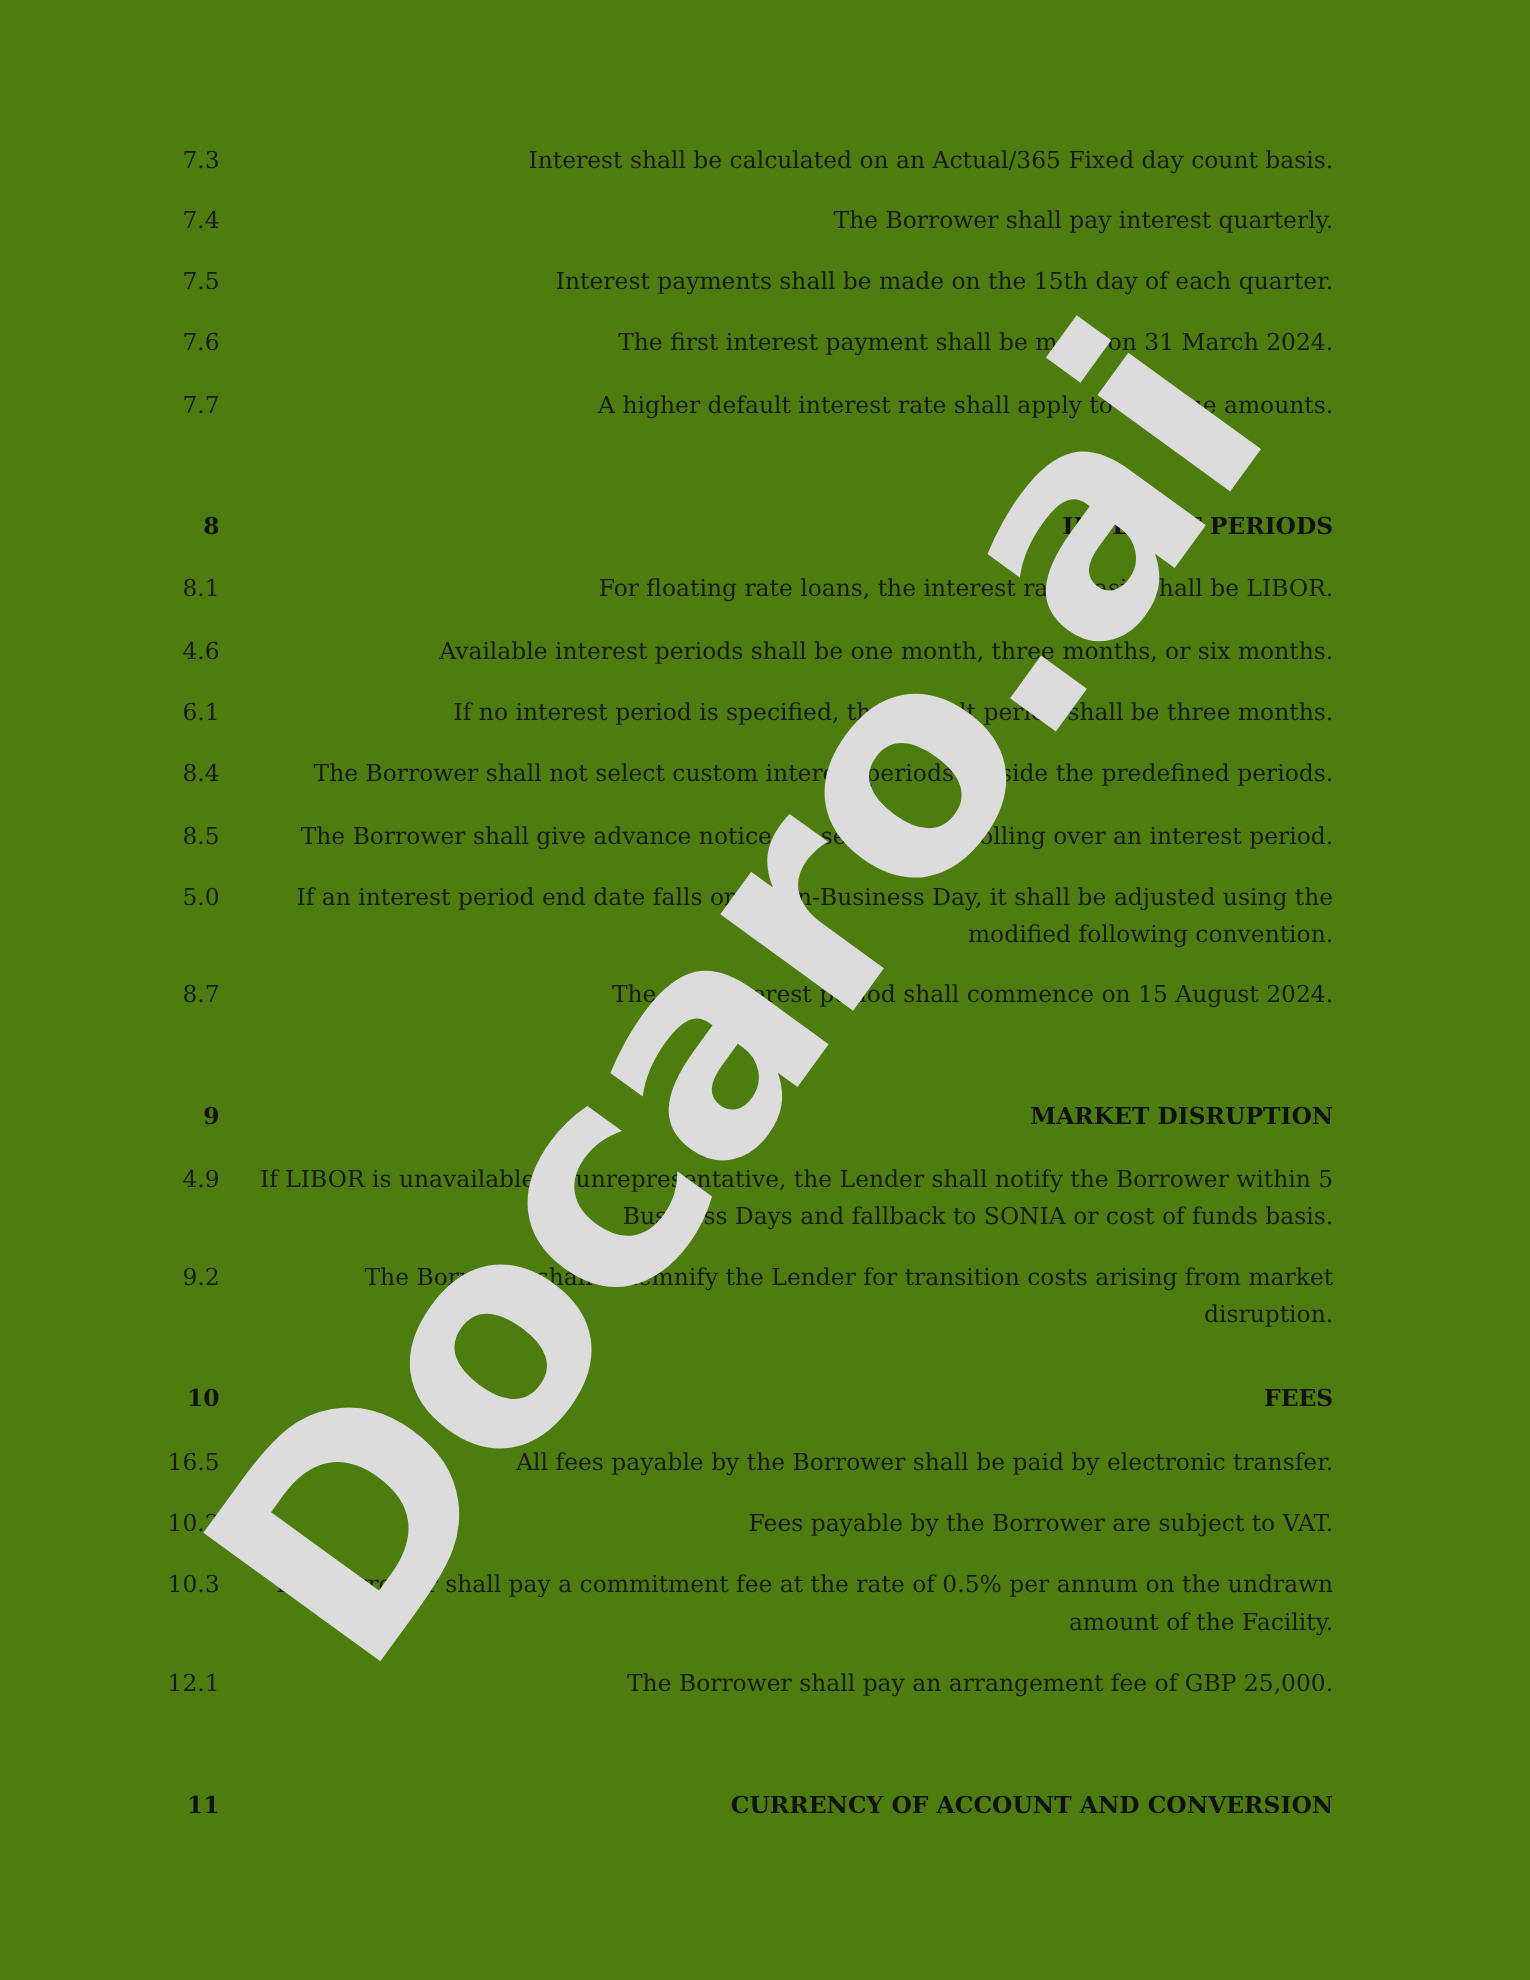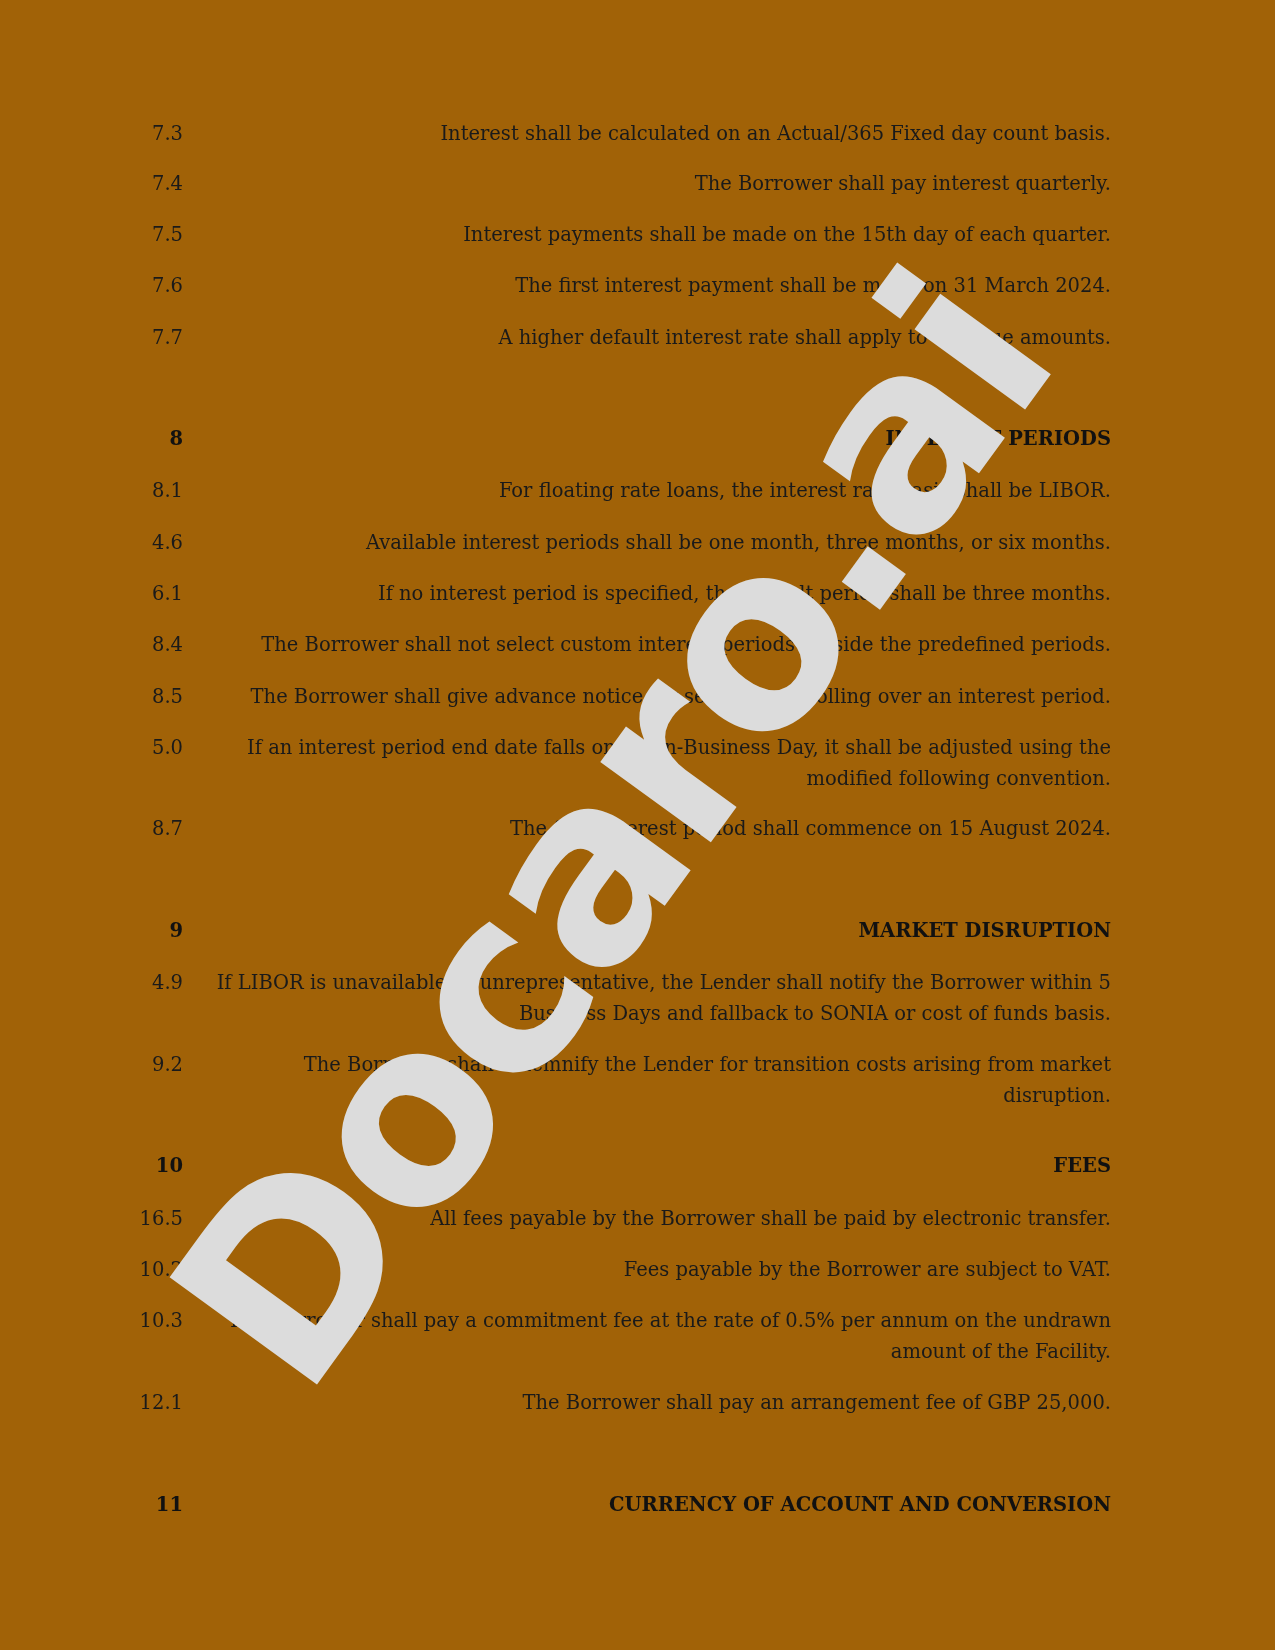--- a/index.html
+++ b/index.html
@@ -1,17 +1,17 @@
 <!DOCTYPE html>
 <html><head>
 <meta charset="utf-8">
 <style>
   html, body { margin: 0; padding: 0; background: #ffffff; }
   body { width: 1275px; height: 1650px; position: relative; overflow: hidden; }
-  .page { position: absolute; left: 0; top: 0; width: 1275px; height: 1650px; background: #a16207; }
+  .page { position: absolute; left: 0; top: 0; width: 1275px; height: 1650px; background: #4d7c0f; }
   .watermark {
     position: absolute;
     left: 612px; top: 832px;
     transform: translate(-50%, -50%) rotate(-54deg);
     font-family: "DejaVu Sans", sans-serif;
     font-weight: bold;
     font-size: 250px;
     letter-spacing: -6px;
     color: #dcdcdc;
     white-space: nowrap;

